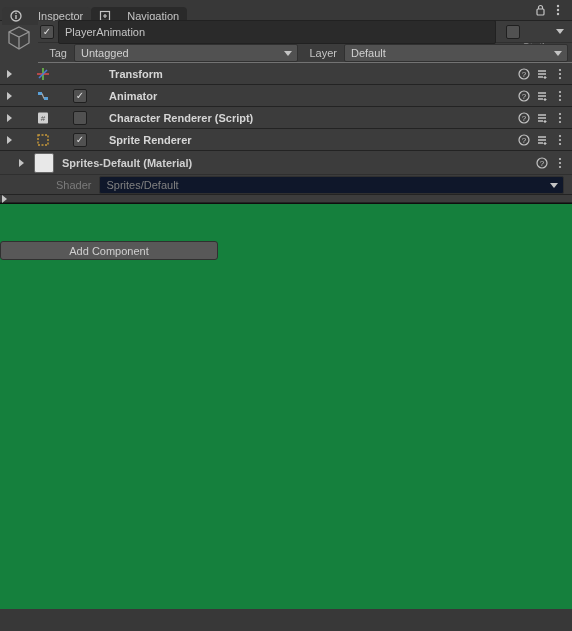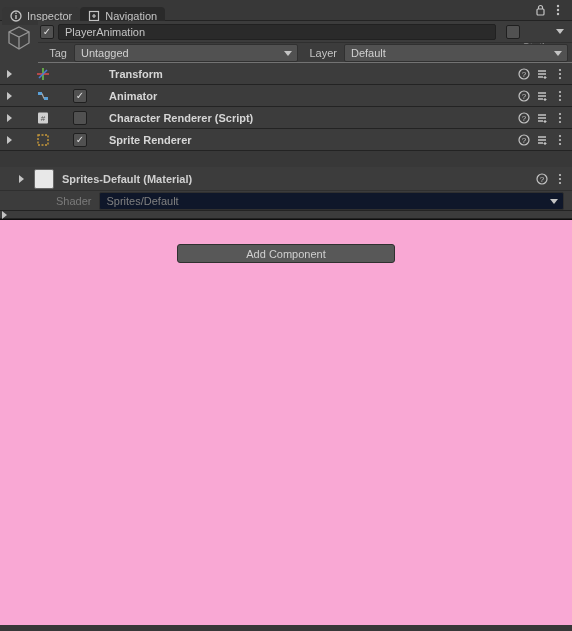--- a/index.html
+++ b/index.html
@@ -22,21 +22,21 @@
   }
   .tab {
     display: flex;
     align-items: center;
     height: 18px;
     padding: 0 8px;
     margin-top: 12px;
     border-top-left-radius: 4px;
     border-top-right-radius: 4px;
     color: #c4c4c4;
-    gap: 5px;
+    gap: 16px;
     cursor: pointer;
   }
   .tab.active { background: #363636; }
   .tab.inactive { background: #2a2a2a; }
   .tab-right {
     margin-left: auto;
     display: flex;
     align-items: center;
     gap: 2px;
     padding-right: 4px;
@@ -70,21 +70,21 @@
     border-radius: 2px;
     display: flex; align-items: center; justify-content: center;
   }
   .checkbox.checked::after {
     content: "✓";
     font-size: 10px;
     color: #e0e0e0;
   }
   .name-field {
     flex: 1;
-    height: 16px;
+    height: 24px;
     background: #2a2a2a;
     border: 1px solid #212121;
     border-radius: 2px;
     color: #c4c4c4;
     padding: 0 6px;
     font-size: 11px;
     display: flex;
     align-items: center;
   }
   .static-group {
@@ -168,21 +168,20 @@
   .row-actions .icon-btn { width: 16px; }
 
   .material-row {
     display: flex;
     align-items: center;
     height: 24px;
     padding: 0 4px 0 16px;
     background: #3c3c3c;
     gap: 8px;
     border-bottom: 1px solid #2f2f2f;
-    margin-top: 16px;
   }
   .mat-thumb {
     width: 20px; height: 20px;
     background: #e8e8e8;
     border: 1px solid #666;
     border-radius: 2px;
   }
   .mat-name { flex: 1; color: #d0d0d0; font-weight: 600;}
   .shader-row {
     display: flex;
@@ -198,24 +197,24 @@
   .footer-fold {
     height: 8px;
     padding-left: 2px;
     display: flex; align-items: center;
     background: #3c3c3c;
     border-bottom: 1px solid #232323;
   }
   .separator { height: 1px; background: #0e0e0e; }
 
   .content-area {
-    background: #f9a8d4;
+    background: #15803d;
     height: calc(631px - 21px - 44px - 20px - 22px - 22px - 22px - 22px - 24px - 20px - 8px - 1px);
-    padding-top: 24px;
-    display: flex; justify-content: center;
+    padding-top: 37px;
+    display: flex; 
   }
   .add-btn {
     width: 218px;
     height: 19px;
     background: #585858;
     border: 1px solid #303030;
     border-radius: 3px;
     color: #d0d0d0;
     display: flex; align-items: center; justify-content: center;
     cursor: pointer;

